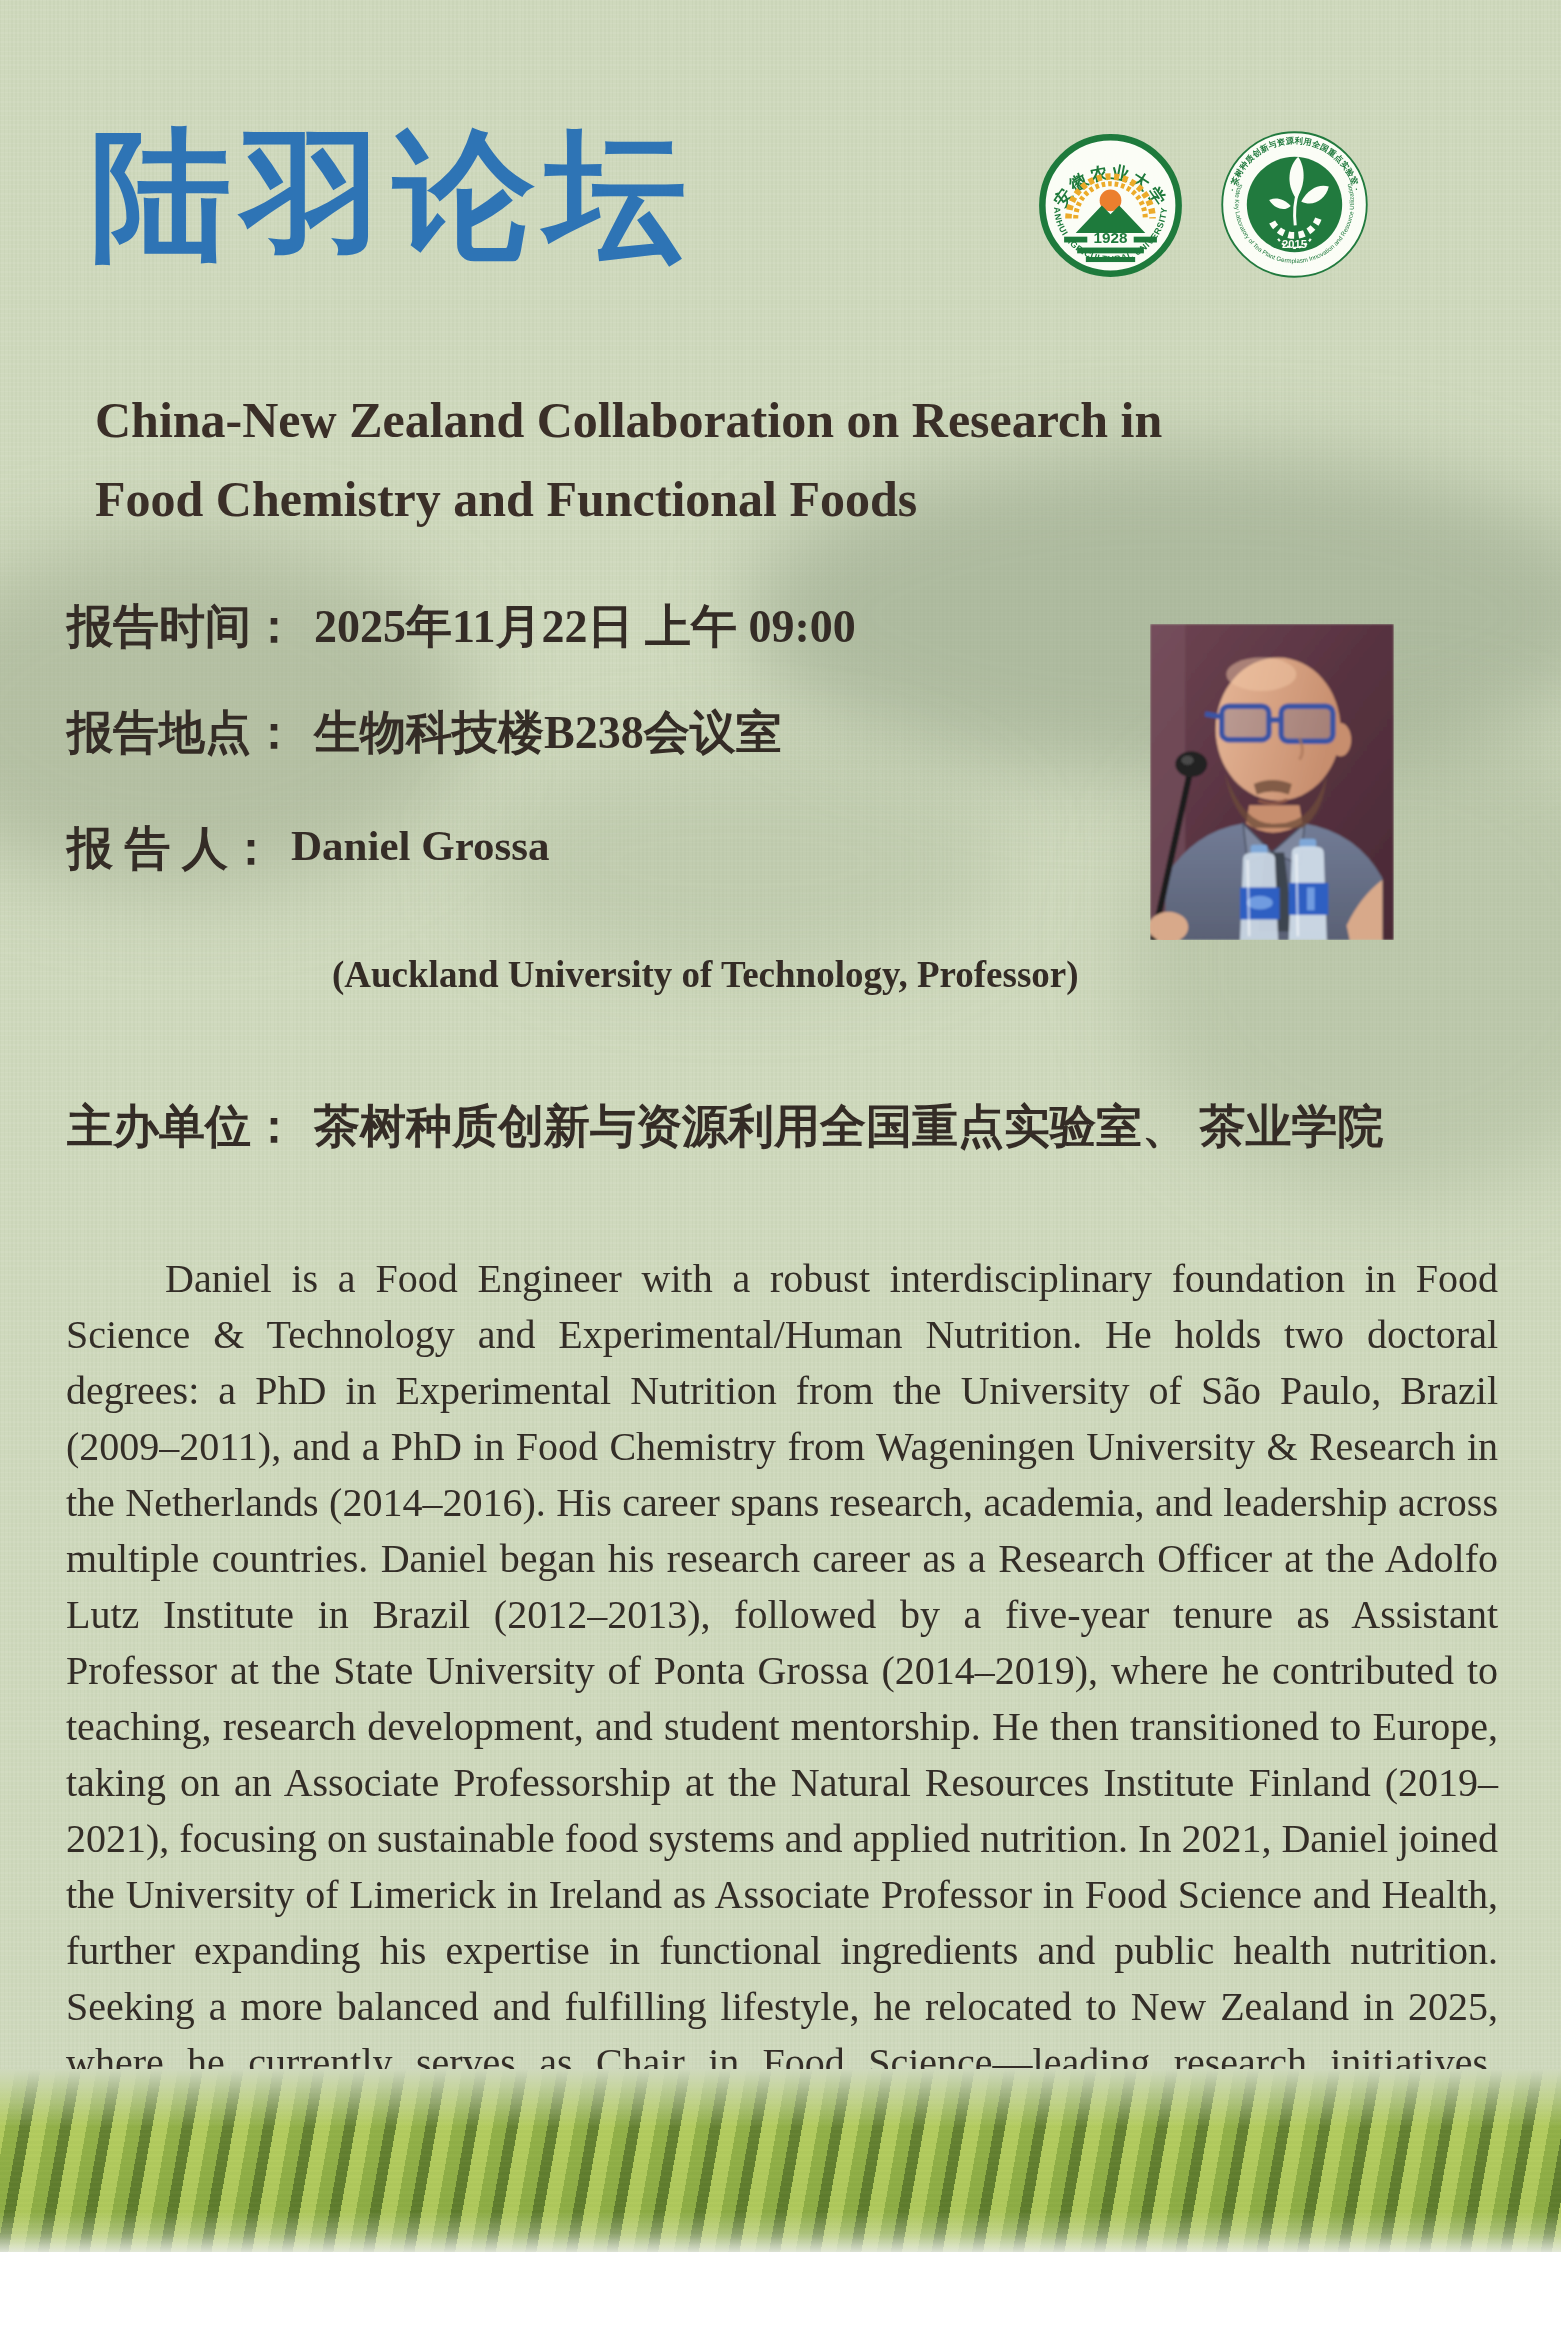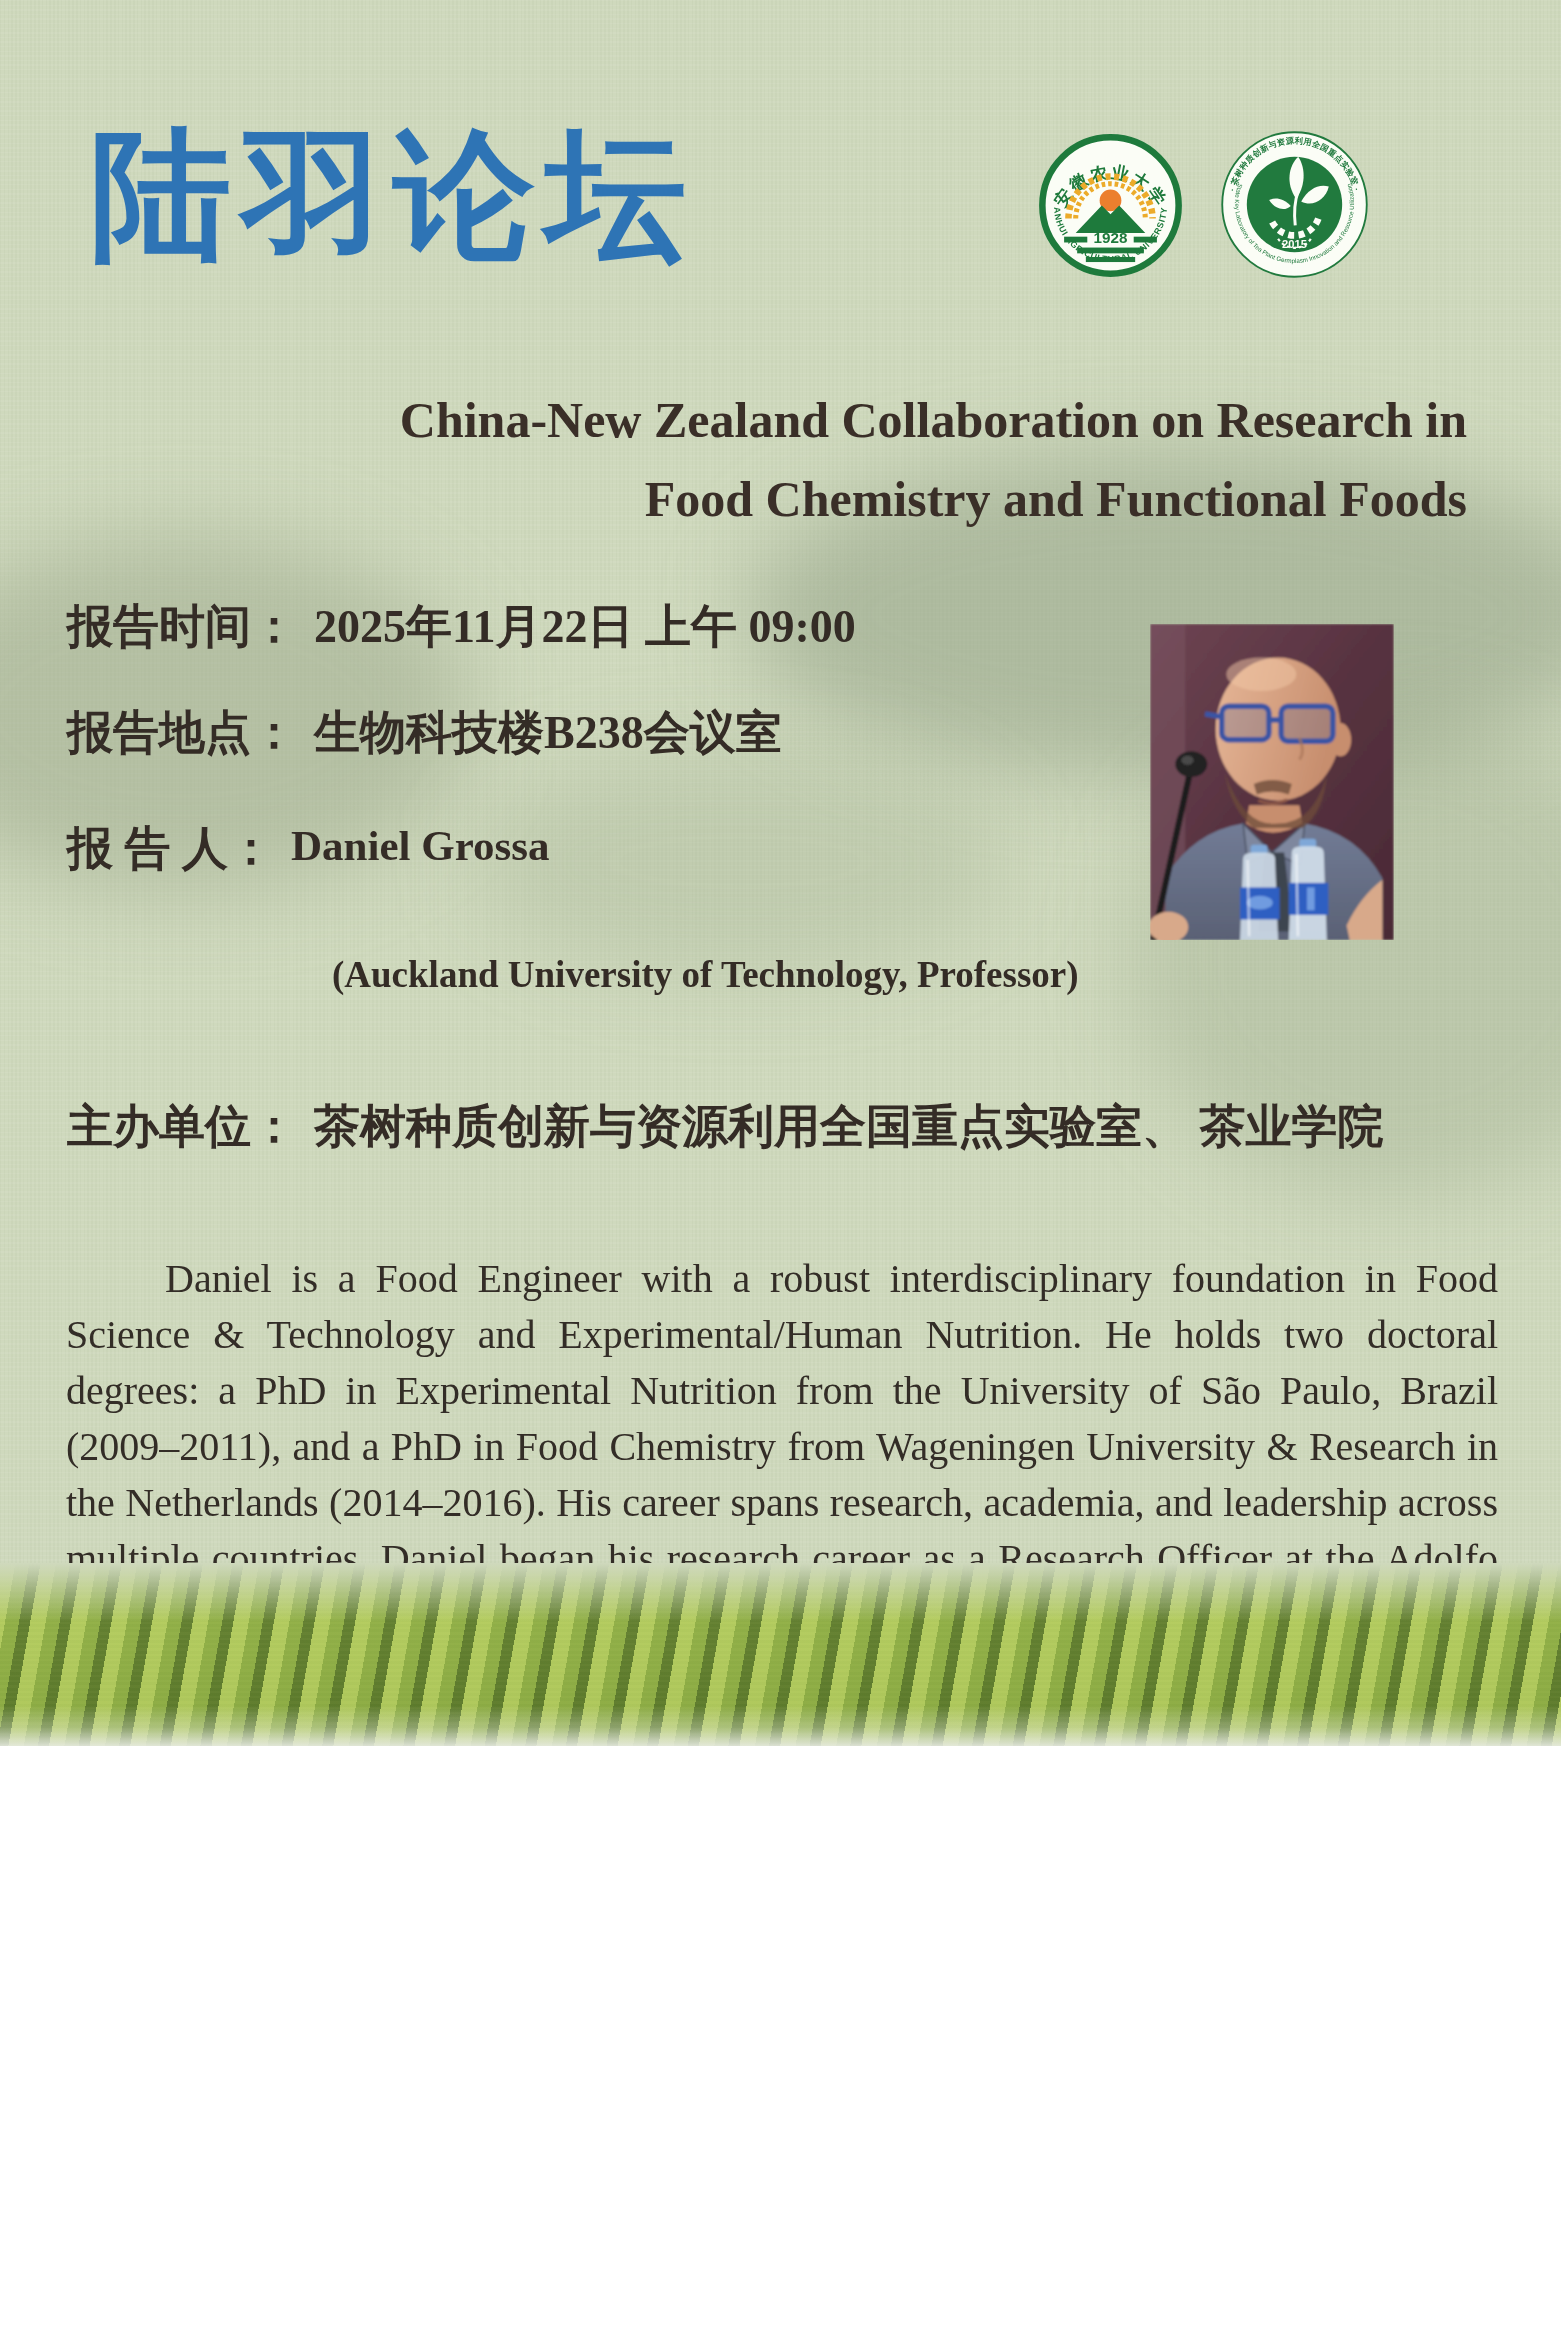--- a/index.html
+++ b/index.html
@@ -1,17 +1,17 @@
 <!DOCTYPE html>
 <html style="font-size:12.2px"><head>
 <meta charset="utf-8">
 <style>
   html,body{margin:0;padding:0;}
   .poster{
-    position:relative;width:1561px;height:1746px;overflow:hidden;
+    position:relative;width:1561px;height:2252px;overflow:hidden;
     background-color:#cfd9bd;
     background-image:
       repeating-linear-gradient(180deg, rgba(255,255,255,0.06) 0 1.5px, rgba(0,0,0,0) 1.5px 4.6px),
       repeating-linear-gradient(90deg, rgba(120,140,100,0.05) 0 1.5px, rgba(0,0,0,0) 1.5px 3.8px);
     font-family:"Liberation Serif","DejaVu Serif",serif;
     color:#342e28;
   }
   .wash{position:absolute;border-radius:50%;filter:blur(42px);pointer-events:none;}
   .wash1{left:747px;top:450px;width:877px;height:328px;background:rgba(148,163,134,0.55);}
   .wash2{left:-107px;top:534px;width:579px;height:358px;background:rgba(152,165,136,0.48);}
@@ -20,21 +20,21 @@
 
   .forum-title{
     position:absolute;left:90px;top:98px;
     font-size:141px;font-weight:bold;letter-spacing:10.7px;line-height:1.4;
     color:#2e74b5;white-space:nowrap;
   }
   .logos{position:absolute;left:1038px;top:114px;width:351px;height:198px;display:flex;gap:37px;align-items:flex-start;}
 
   .en-title{
     position:absolute;left:95px;top:381px;width:1372px;
-    text-align:right;font-size:50px;font-weight:bold;line-height:79px;
+    text-align:left;font-size:50px;font-weight:bold;line-height:79px;
     color:#3a2f28;
   }
   .info{position:absolute;left:67px;top:596px;width:1083px;}
   .info-row{display:flex;gap:17px;white-space:nowrap;font-weight:bold;color:#342c26;}
   .row-time{position:absolute;top:0;font-size:46px;}
   .row-venue{position:absolute;top:106px;font-size:46px;}
   .row-speaker{position:absolute;top:222px;font-size:46px;}
   .row-speaker .val{font-size:43px;padding-top:3px;}
   .row-affil{position:absolute;top:357px;left:265px;font-size:37px;font-weight:bold;color:#342c26;white-space:nowrap;}
   .row-host{position:absolute;top:488px;font-size:46px;margin-top:12px;}

